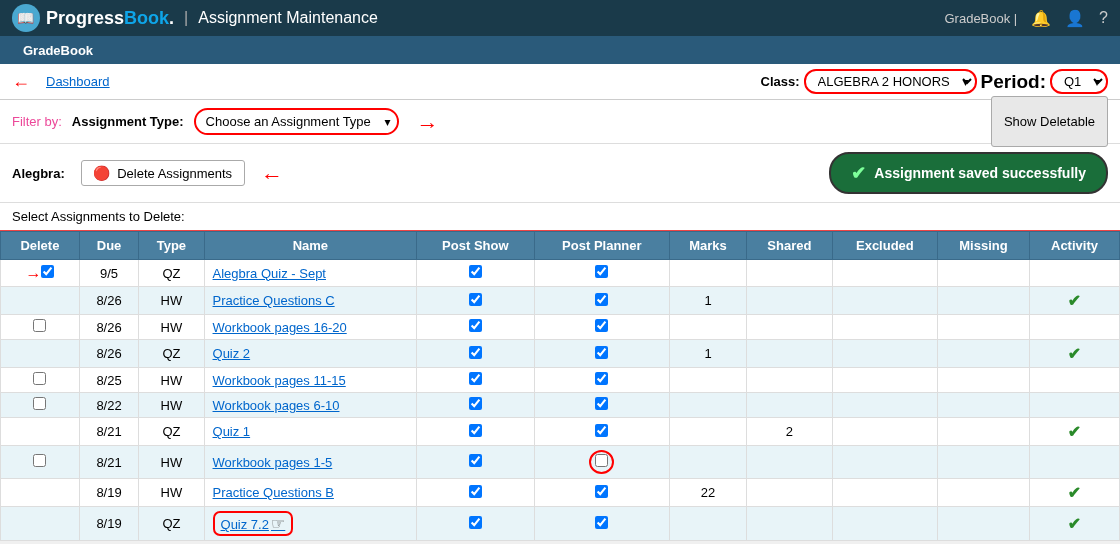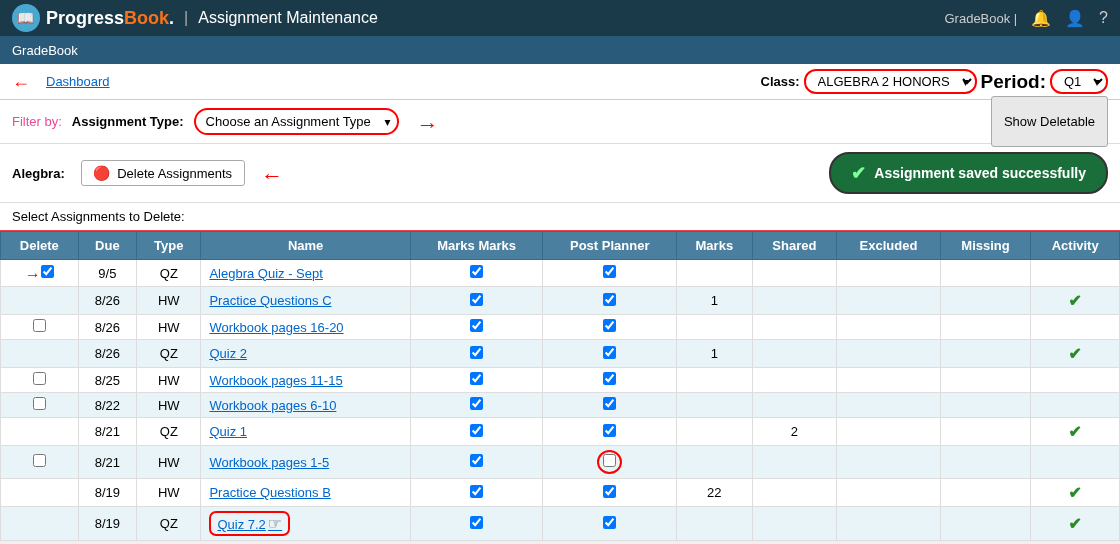--- a/index.html
+++ b/index.html
@@ -24,21 +24,21 @@
       display: flex;
       align-items: center;
       gap: 6px;
     }
     .logo-text {
       font-size: 18px;
       font-weight: bold;
       color: white;
     }
     .logo-text span.progress { color: white; }
-    .logo-text span.book { color: #f97316; margin-top: 47px; }
+    .logo-text span.book { color: #0ea5e9; margin-top: 47px; }
     .logo-icon {
       width: 28px;
       height: 28px;
       background: #4aa8d0;
       border-radius: 50%;
       display: flex;
       align-items: center;
       justify-content: center;
       font-size: 14px;
       color: white;
@@ -59,21 +59,22 @@
     .sub-nav {
       background: #2a5a7a;
       height: 28px;
       display: flex;
       align-items: center;
       padding: 0 12px;
     }
     .sub-nav span {
       color: white;
       font-size: 13px;
-      font-weight: normal;
+      font-weight: bold;
+      margin-left: 11px;
     }
 
     
     .breadcrumb-row {
       background: white;
       height: 36px;
       display: flex;
       align-items: center;
       padding: 0 12px;
       border-bottom: 1px solid #ccc;
@@ -336,21 +337,21 @@
 </div>
 
 <div class="table-wrapper">
   <table>
     <thead>
       <tr>
         <th>Delete</th>
         <th>Due</th>
         <th>Type</th>
         <th class="name-col">Name</th>
-        <th>Marks Marks</th>
+        <th>Post Show</th>
         <th>Post Planner</th>
         <th>Marks</th>
         <th>Shared</th>
         <th>Excluded</th>
         <th>Missing</th>
         <th>Activity</th>
       </tr>
     </thead>
     <tbody id="table-body">
     <tr>

